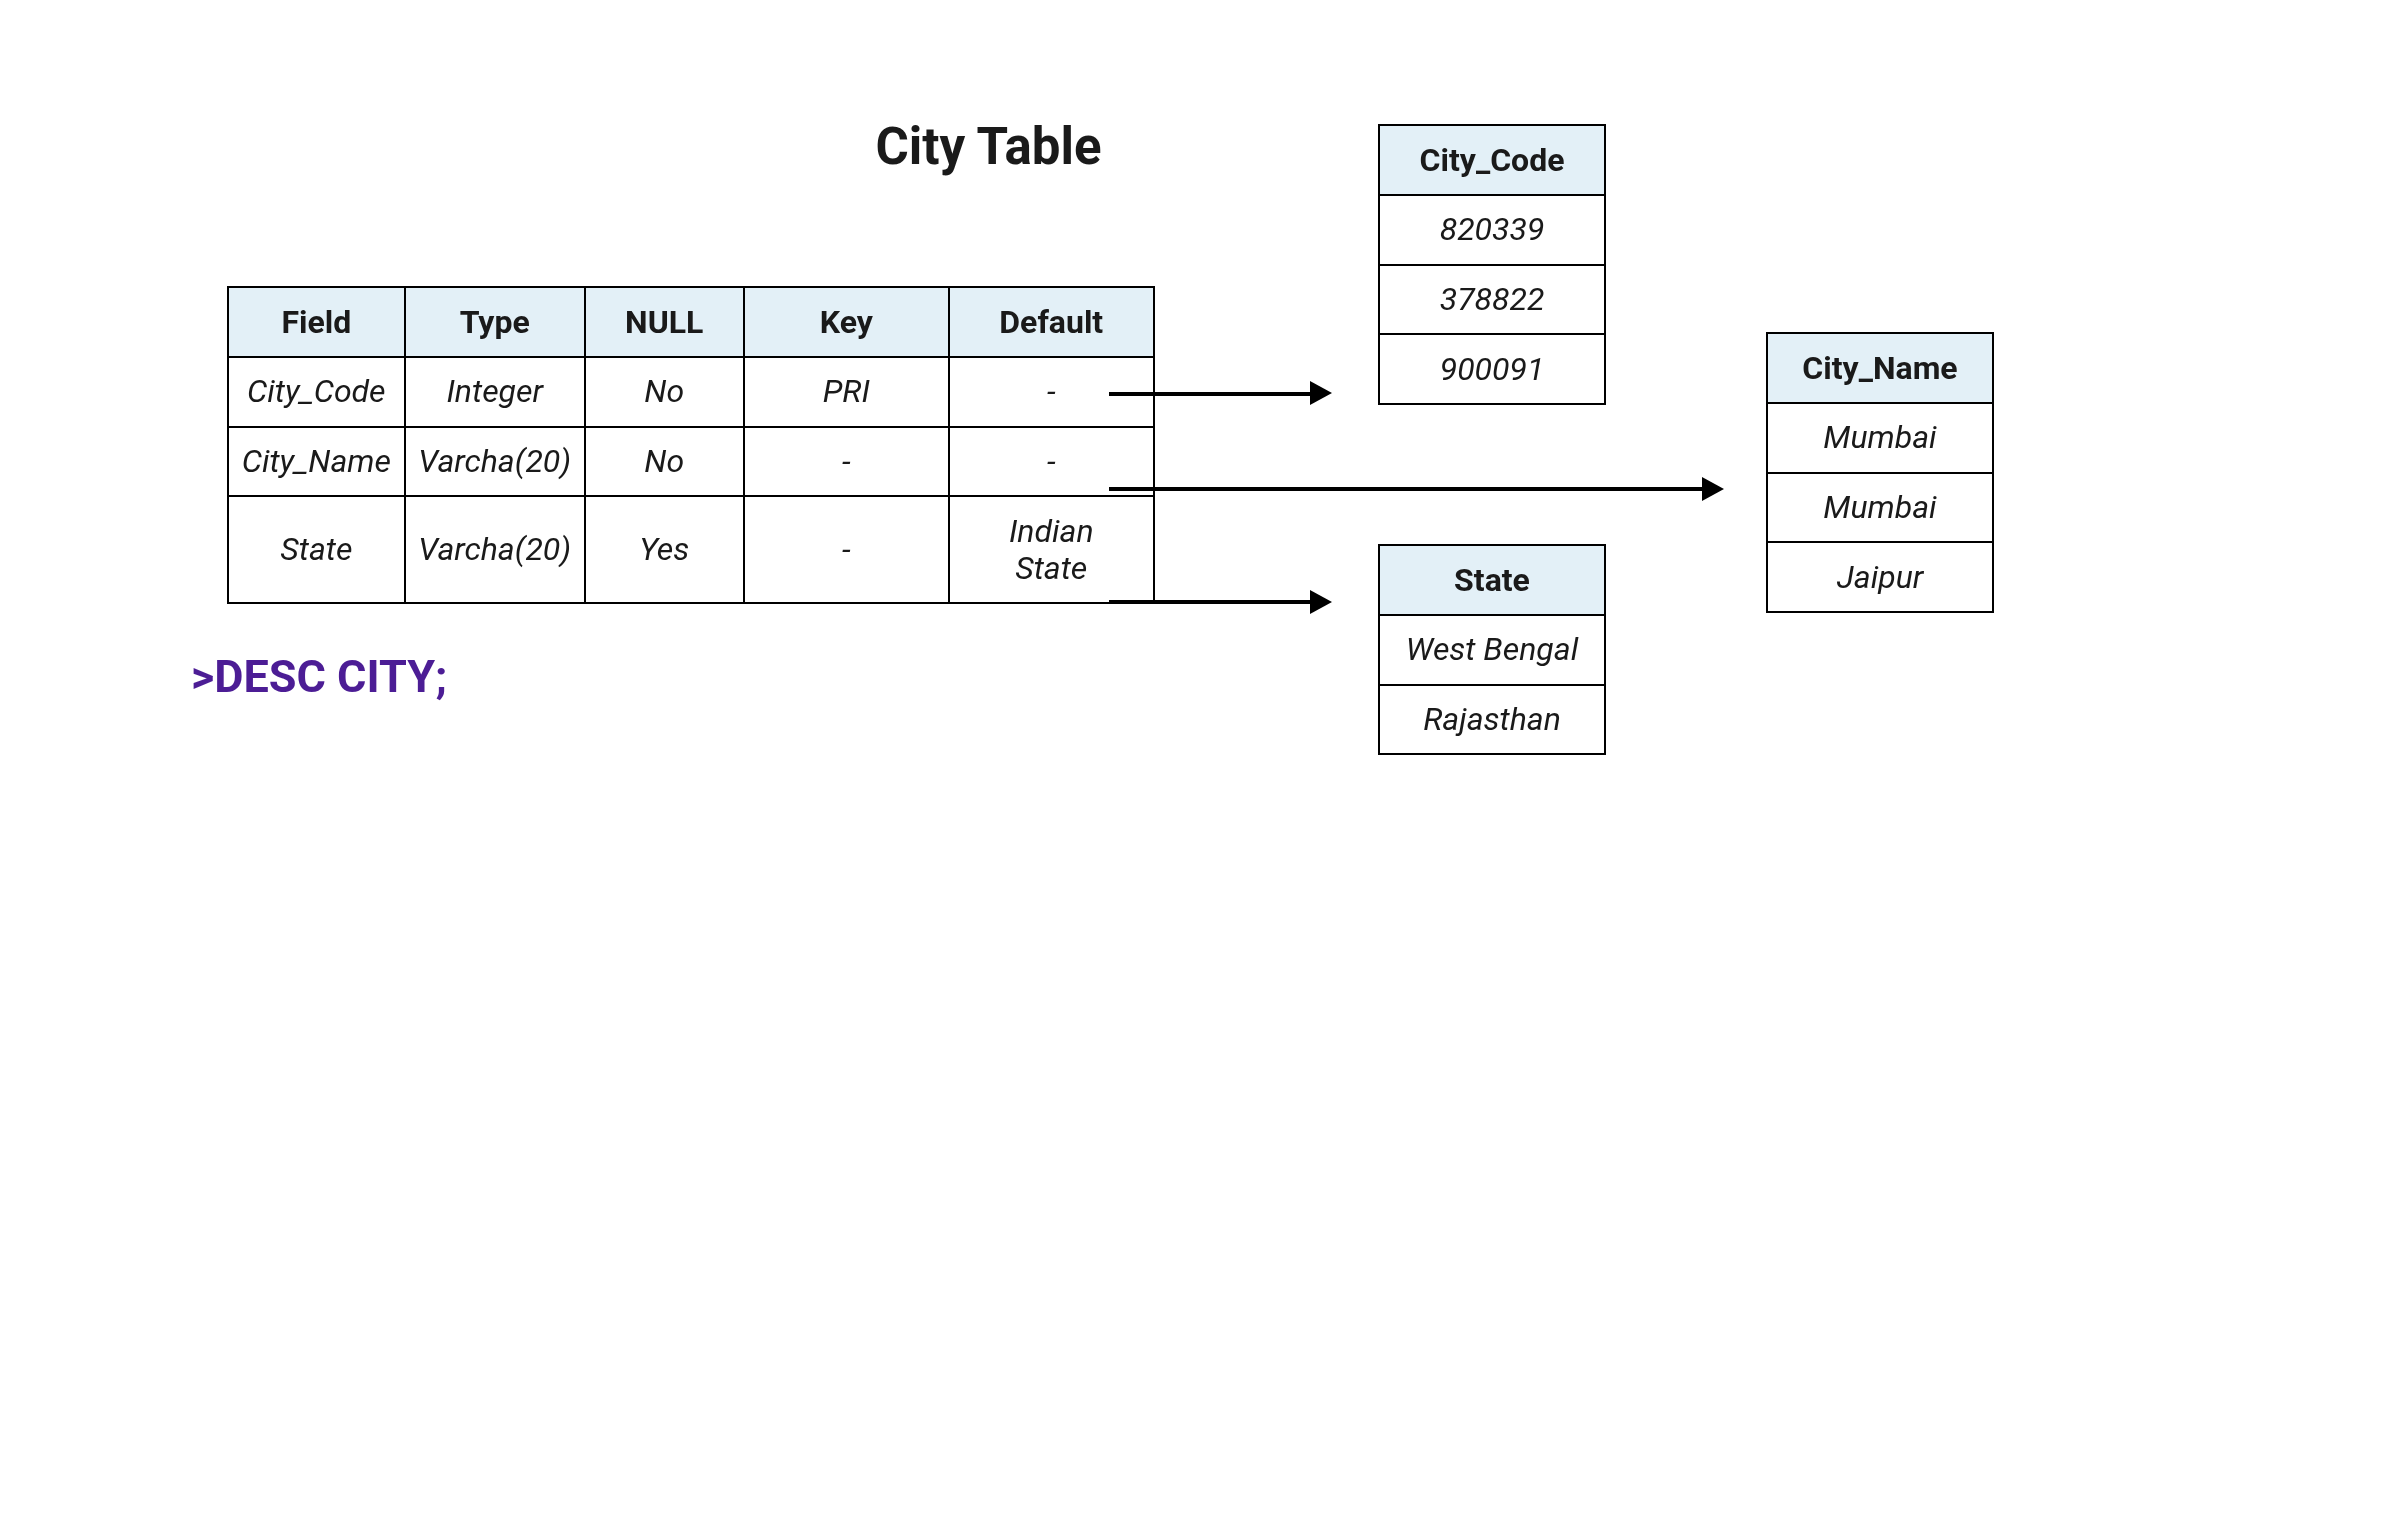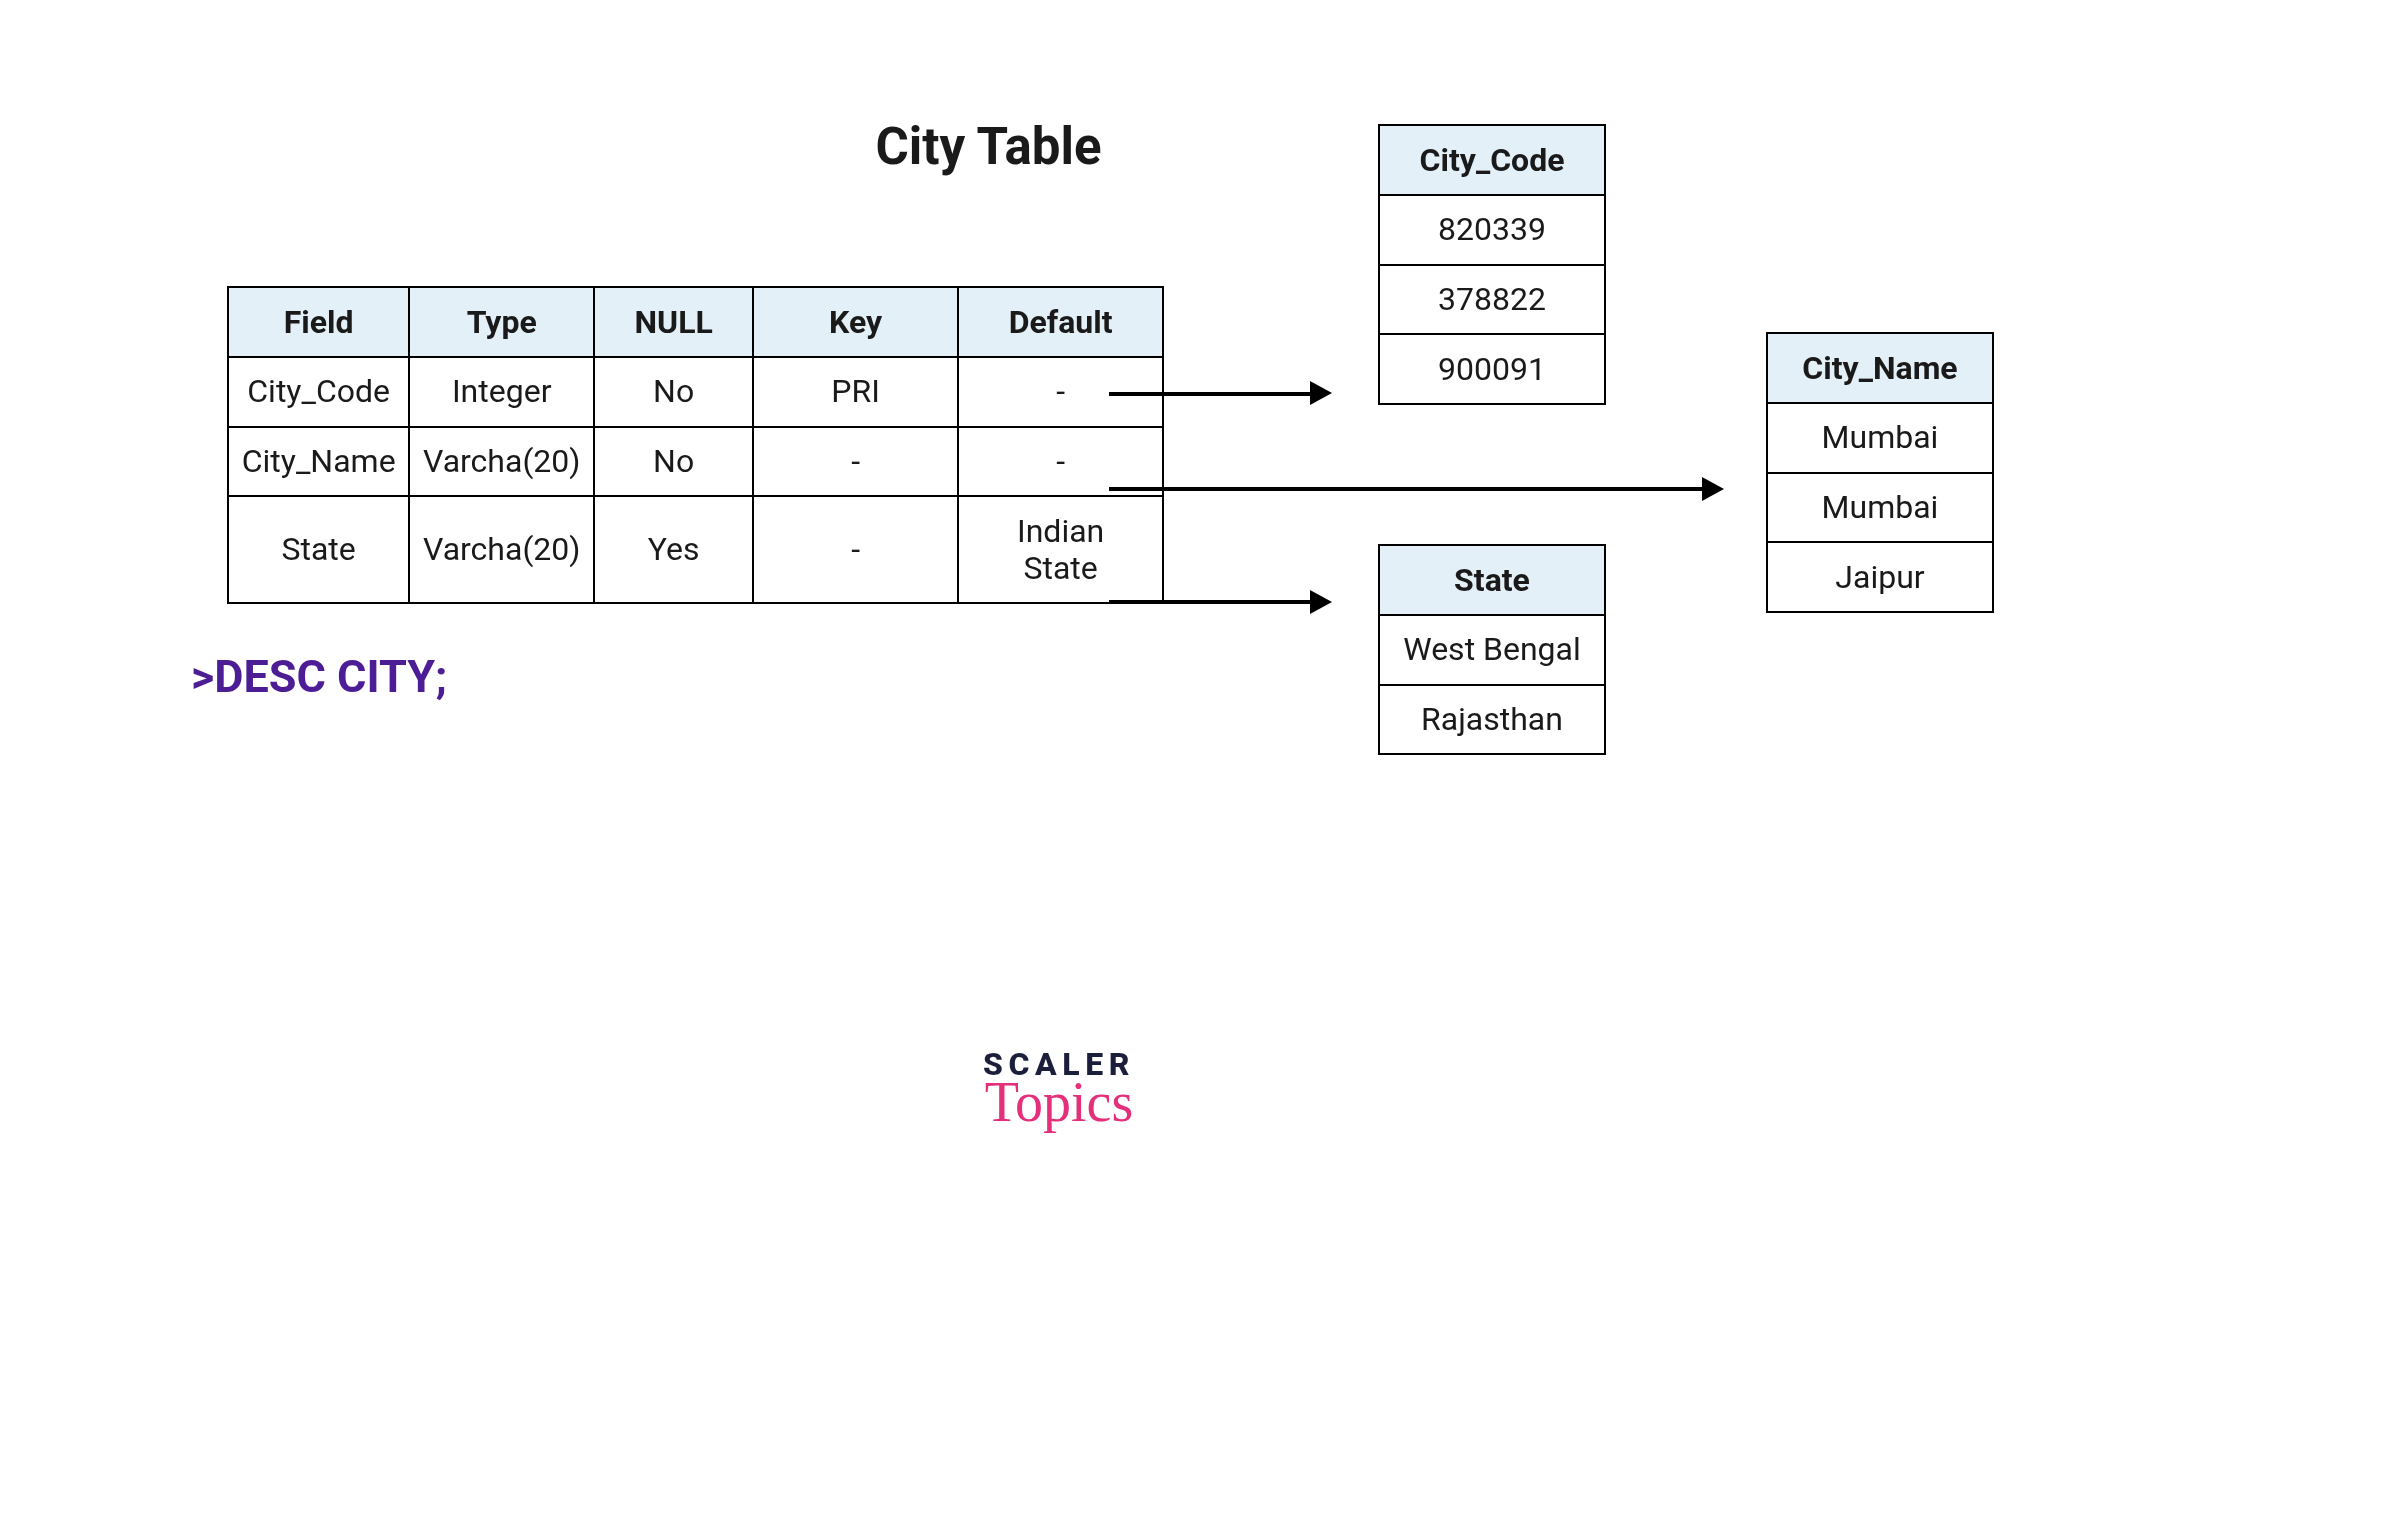--- a/index.html
+++ b/index.html
@@ -42,20 +42,21 @@
     color: #1a1a1a;
     padding: 15.5px 12.7px;
     line-height: 1.15;
   }
   table.dbl th {
     background: #e3f0f7;
     font-weight: 700;
   }
   table.dbl td {
     font-weight: 400;
+    font-style: italic;
   }
   .abs { position: absolute; }
 
   
   .main-table th:nth-child(1), .main-table td:nth-child(1) { width: 169px; }
   .main-table th:nth-child(2), .main-table td:nth-child(2) { width: 177px; }
   .main-table th:nth-child(3), .main-table td:nth-child(3) { width: 159px; }
   .main-table th:nth-child(4), .main-table td:nth-child(4) { width: 205px; }
   .main-table th:nth-child(5), .main-table td:nth-child(5) { width: 205px; }
 
@@ -194,19 +195,15 @@
 
   <div class="arrow-line" style="left:1109px; top:392px; width:201px;"></div>
   <div class="arrow-head" style="left:1310px; top:381px;"></div>
 
   <div class="arrow-line" style="left:1109px; top:487px; width:593px;"></div>
   <div class="arrow-head" style="left:1702px; top:477px;"></div>
 
   <div class="arrow-line" style="left:1109px; top:600px; width:201px;"></div>
   <div class="arrow-head" style="left:1310px; top:590px;"></div>
 
-  <div class="logo" style="left:946px; top:1045px; width:226px;">
-    <div class="scaler">SCALER</div>
-    <div class="topics">Topics</div>
-  </div>
 
 </div>
 
 
 </body></html>

